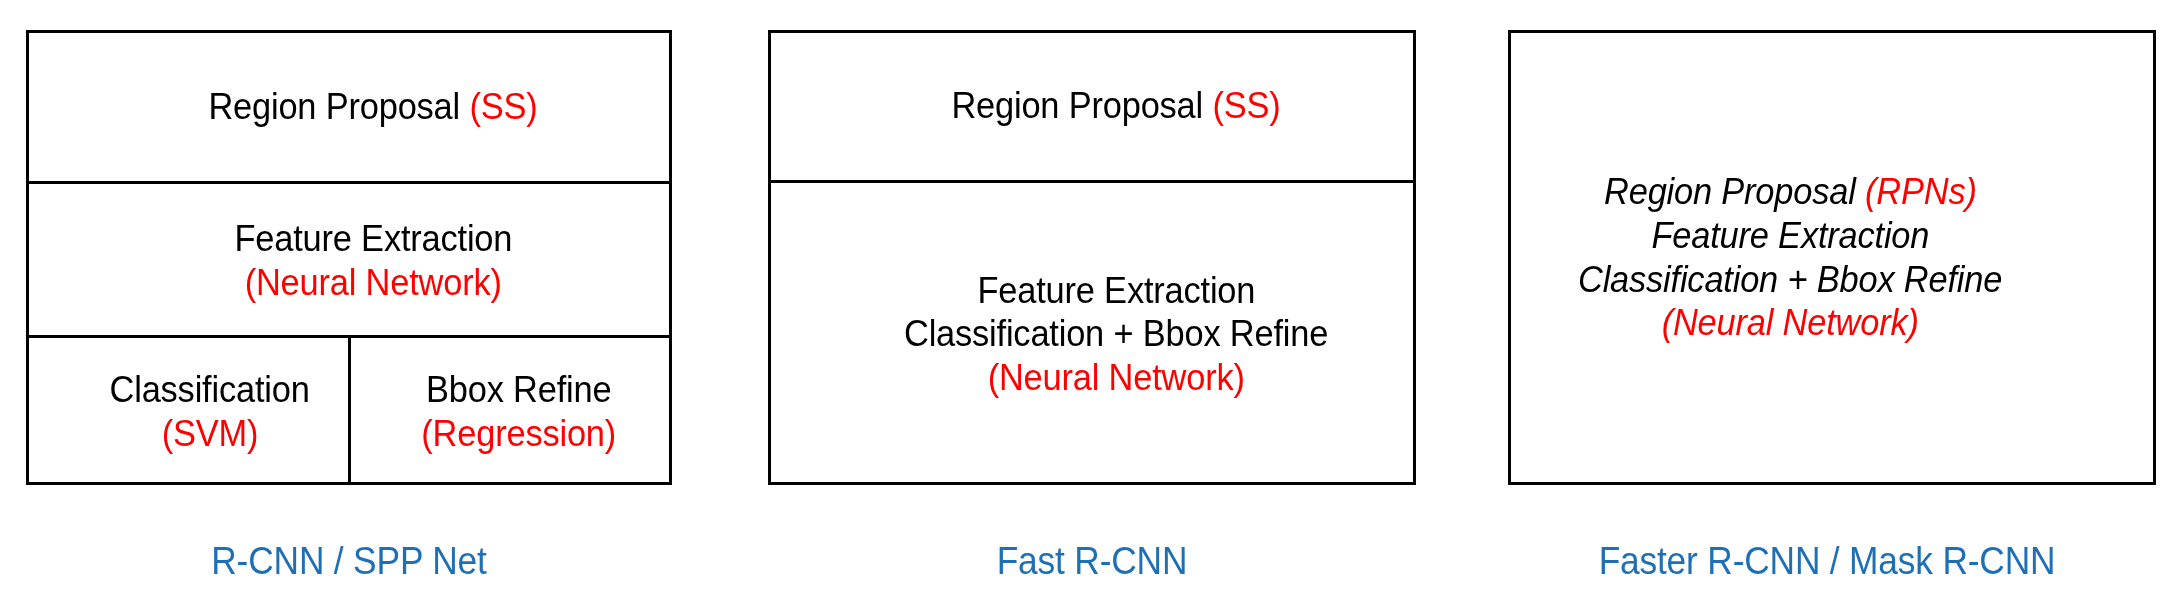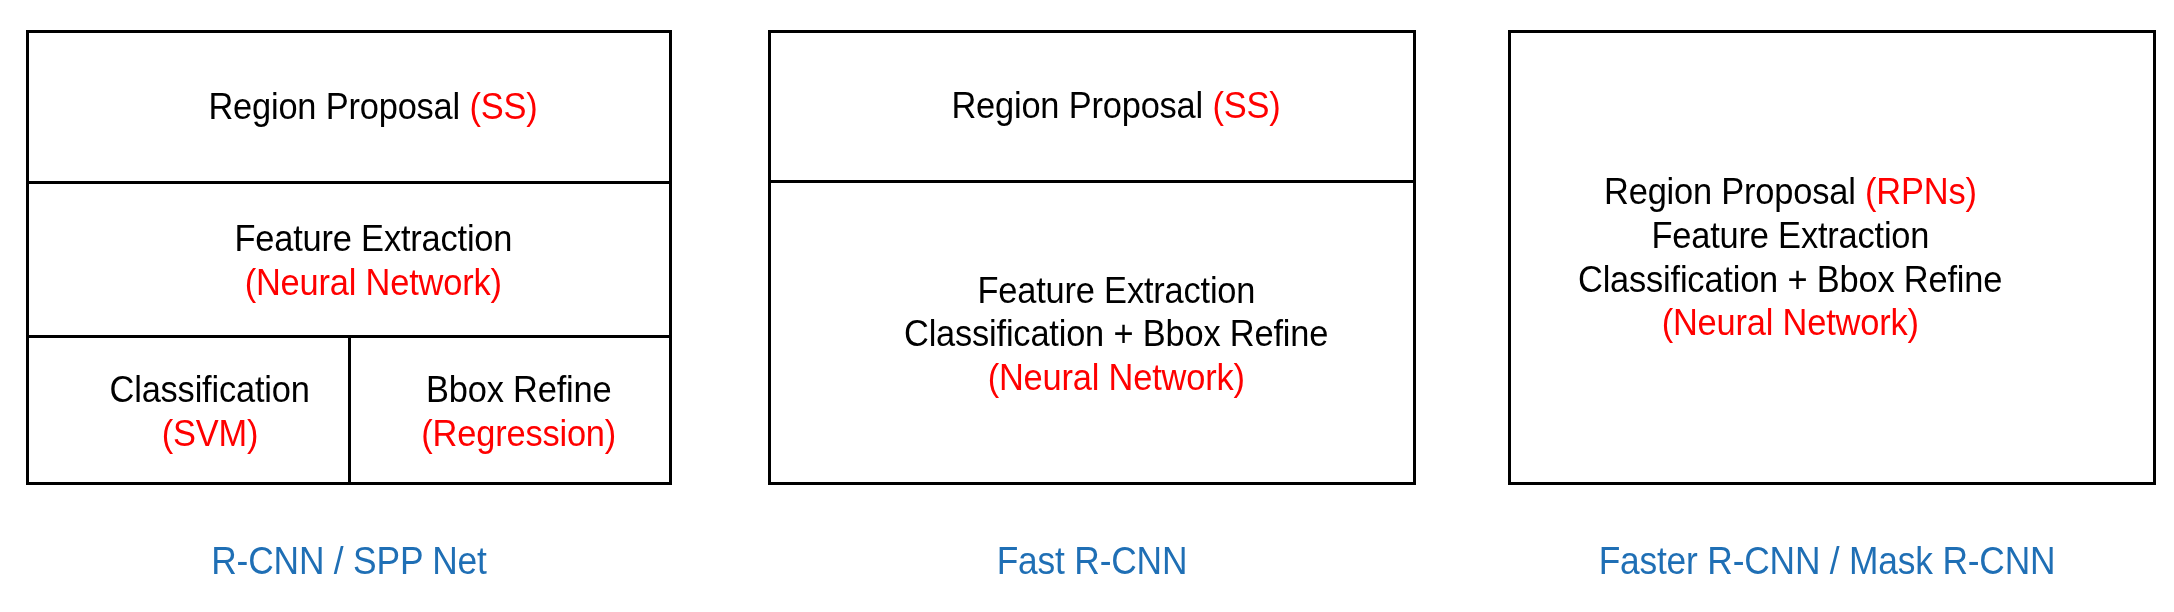--- a/index.html
+++ b/index.html
@@ -89,21 +89,21 @@
 
   
   #panel-2 .box            { left: 768px; top: 30px;  width: 648px; height: 455px; }
   #panel-2 .row-proposal   { left: 768px; top: 30px;  width: 648px; height: 152px; }
   #panel-2 .div-1          { left: 768px; top: 180px; width: 648px; }
   #panel-2 .row-feature    { left: 768px; top: 183px; width: 648px; height: 302px; }
   #panel-2 .caption        { left: 768px; top: 540px; width: 648px; }
 
   
   #panel-3 .box            { left: 1508px; top: 30px;  width: 648px; height: 455px; }
-  #panel-3 .row-all        { left: 1508px; top: 30px;  width: 516px; height: 455px; }
+  #panel-3 .row-all        { left: 1508px; top: 30px;  width: 516px; height: 455px; font-style: italic; }
   #panel-3 .caption        { left: 1480px; top: 540px; width: 694px; }
 </style>
 </head>
 <body>
 
 <div id="canvas">
 
   <div class="panel" id="panel-1">
 
     <div class="box"></div>

